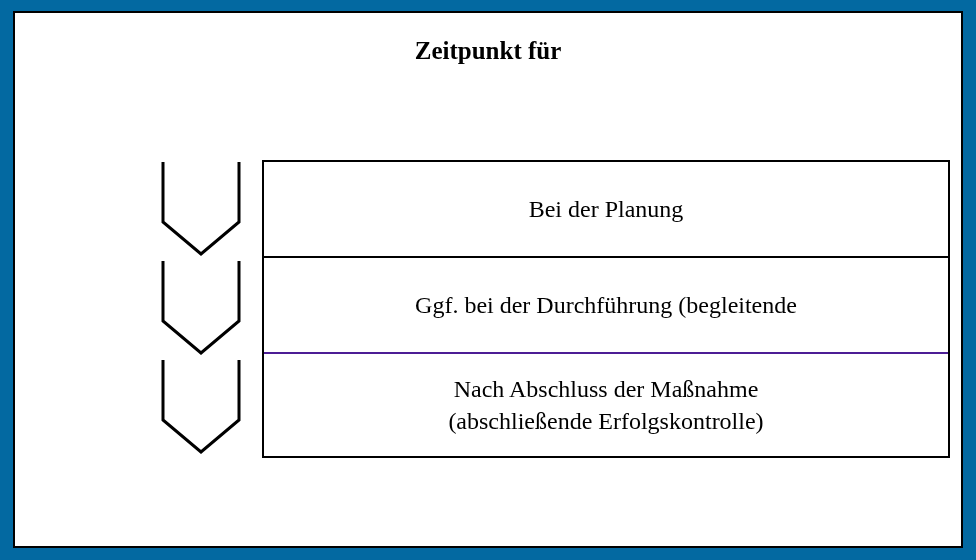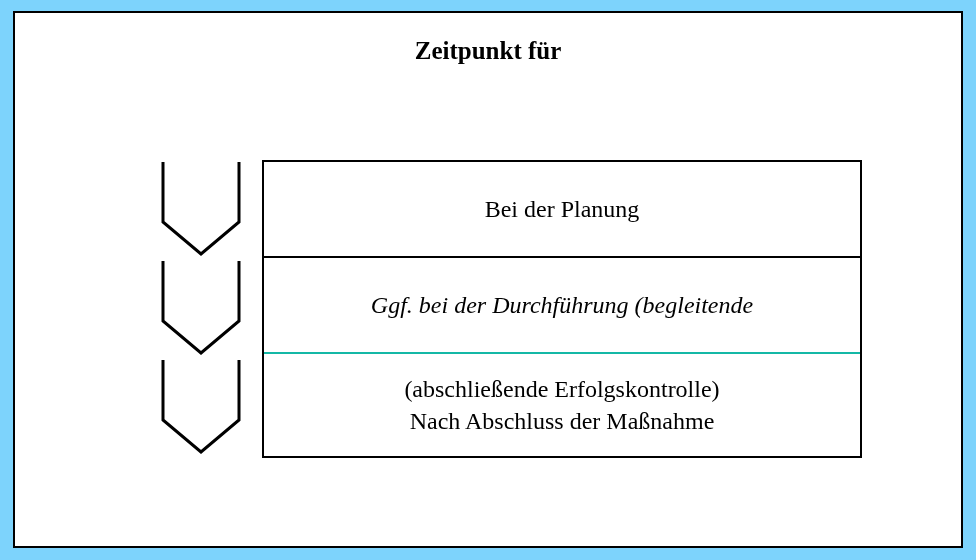--- a/index.html
+++ b/index.html
@@ -7,21 +7,21 @@
     padding: 0;
     background: #ffffff;
   }
   body {
     font-family: "Liberation Serif", serif;
   }
   .page {
     position: relative;
     width: 976px;
     height: 560px;
-    background: #7dd3fc;
+    background: #0369a1;
     box-sizing: border-box;
     overflow: hidden;
   }
   
   .frame {
     position: absolute;
     left: 13px;
     top: 11px;
     width: 950px;
     height: 537px;
@@ -65,39 +65,39 @@
   }
   .arrow-1 { top: 0px; }
   .arrow-2 { top: 99px; }
   .arrow-3 { top: 198px; }
 
   
   .stack {
     position: absolute;
     left: 262px;
     top: 160px;
-    width: 600px;
+    width: 688px;
     border: 2px solid #000000;
     box-sizing: border-box;
     background: #ffffff;
   }
   .row {
     box-sizing: border-box;
     display: flex;
     align-items: center;
     justify-content: center;
     text-align: center;
     font-family: "Liberation Serif", serif;
     font-size: 24px;
     line-height: 32px;
     color: #000000;
     padding: 0 14px;
   }
   .row-1 { height: 96px; border-bottom: 2px solid #000000; }
-  .row-2 { height: 96px; border-bottom: 2px solid #14b8a6; font-style: italic; }
+  .row-2 { height: 96px; border-bottom: 2px solid #4c1d95; }
   .row-3 { height: 102px; }
   .row span { display: block; }
 </style>
 </head>
 <body>
 
 <div class="page">
   <div class="frame"></div>
 
   <div class="title">
@@ -128,18 +128,18 @@
         <span>Bei der Planung</span>
       </div>
     </div>
     <div class="row row-2">
       <div>
         <span>Ggf. bei der Durchführung (begleitende</span>
       </div>
     </div>
     <div class="row row-3">
       <div>
+        <span>Nach Abschluss der Maßnahme</span>
         <span>(abschließende Erfolgskontrolle)</span>
-        <span>Nach Abschluss der Maßnahme</span>
       </div>
     </div>
   </div>
 </div>
 
 </body></html>

